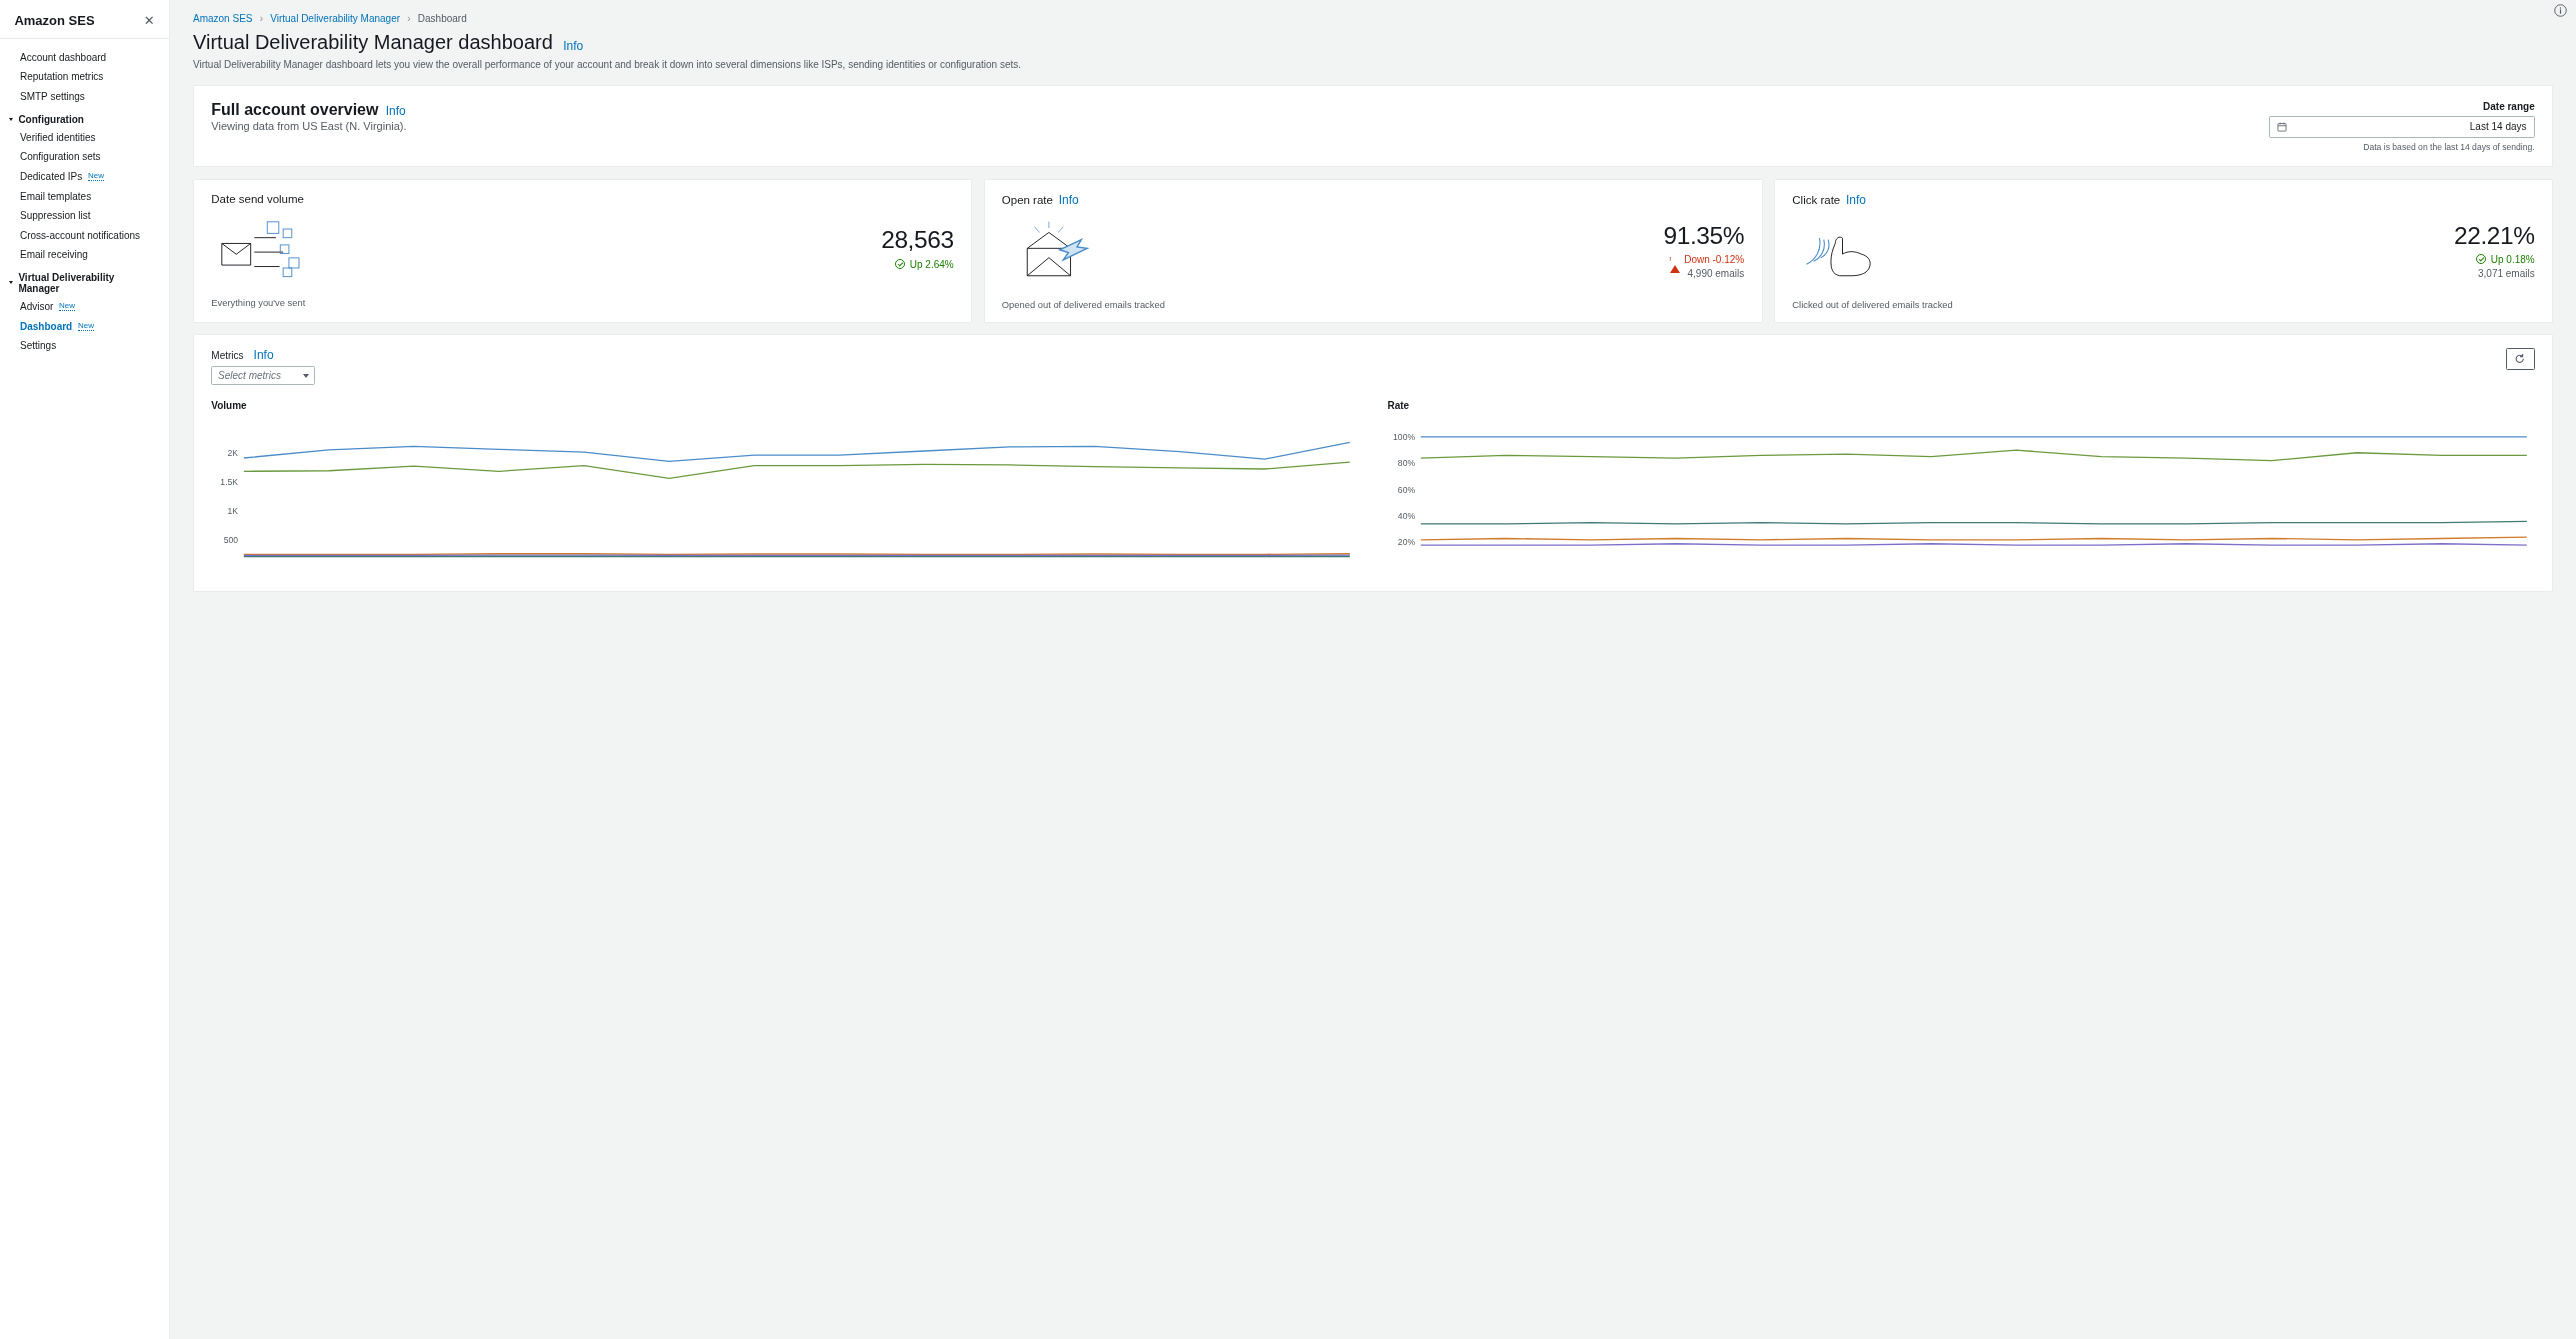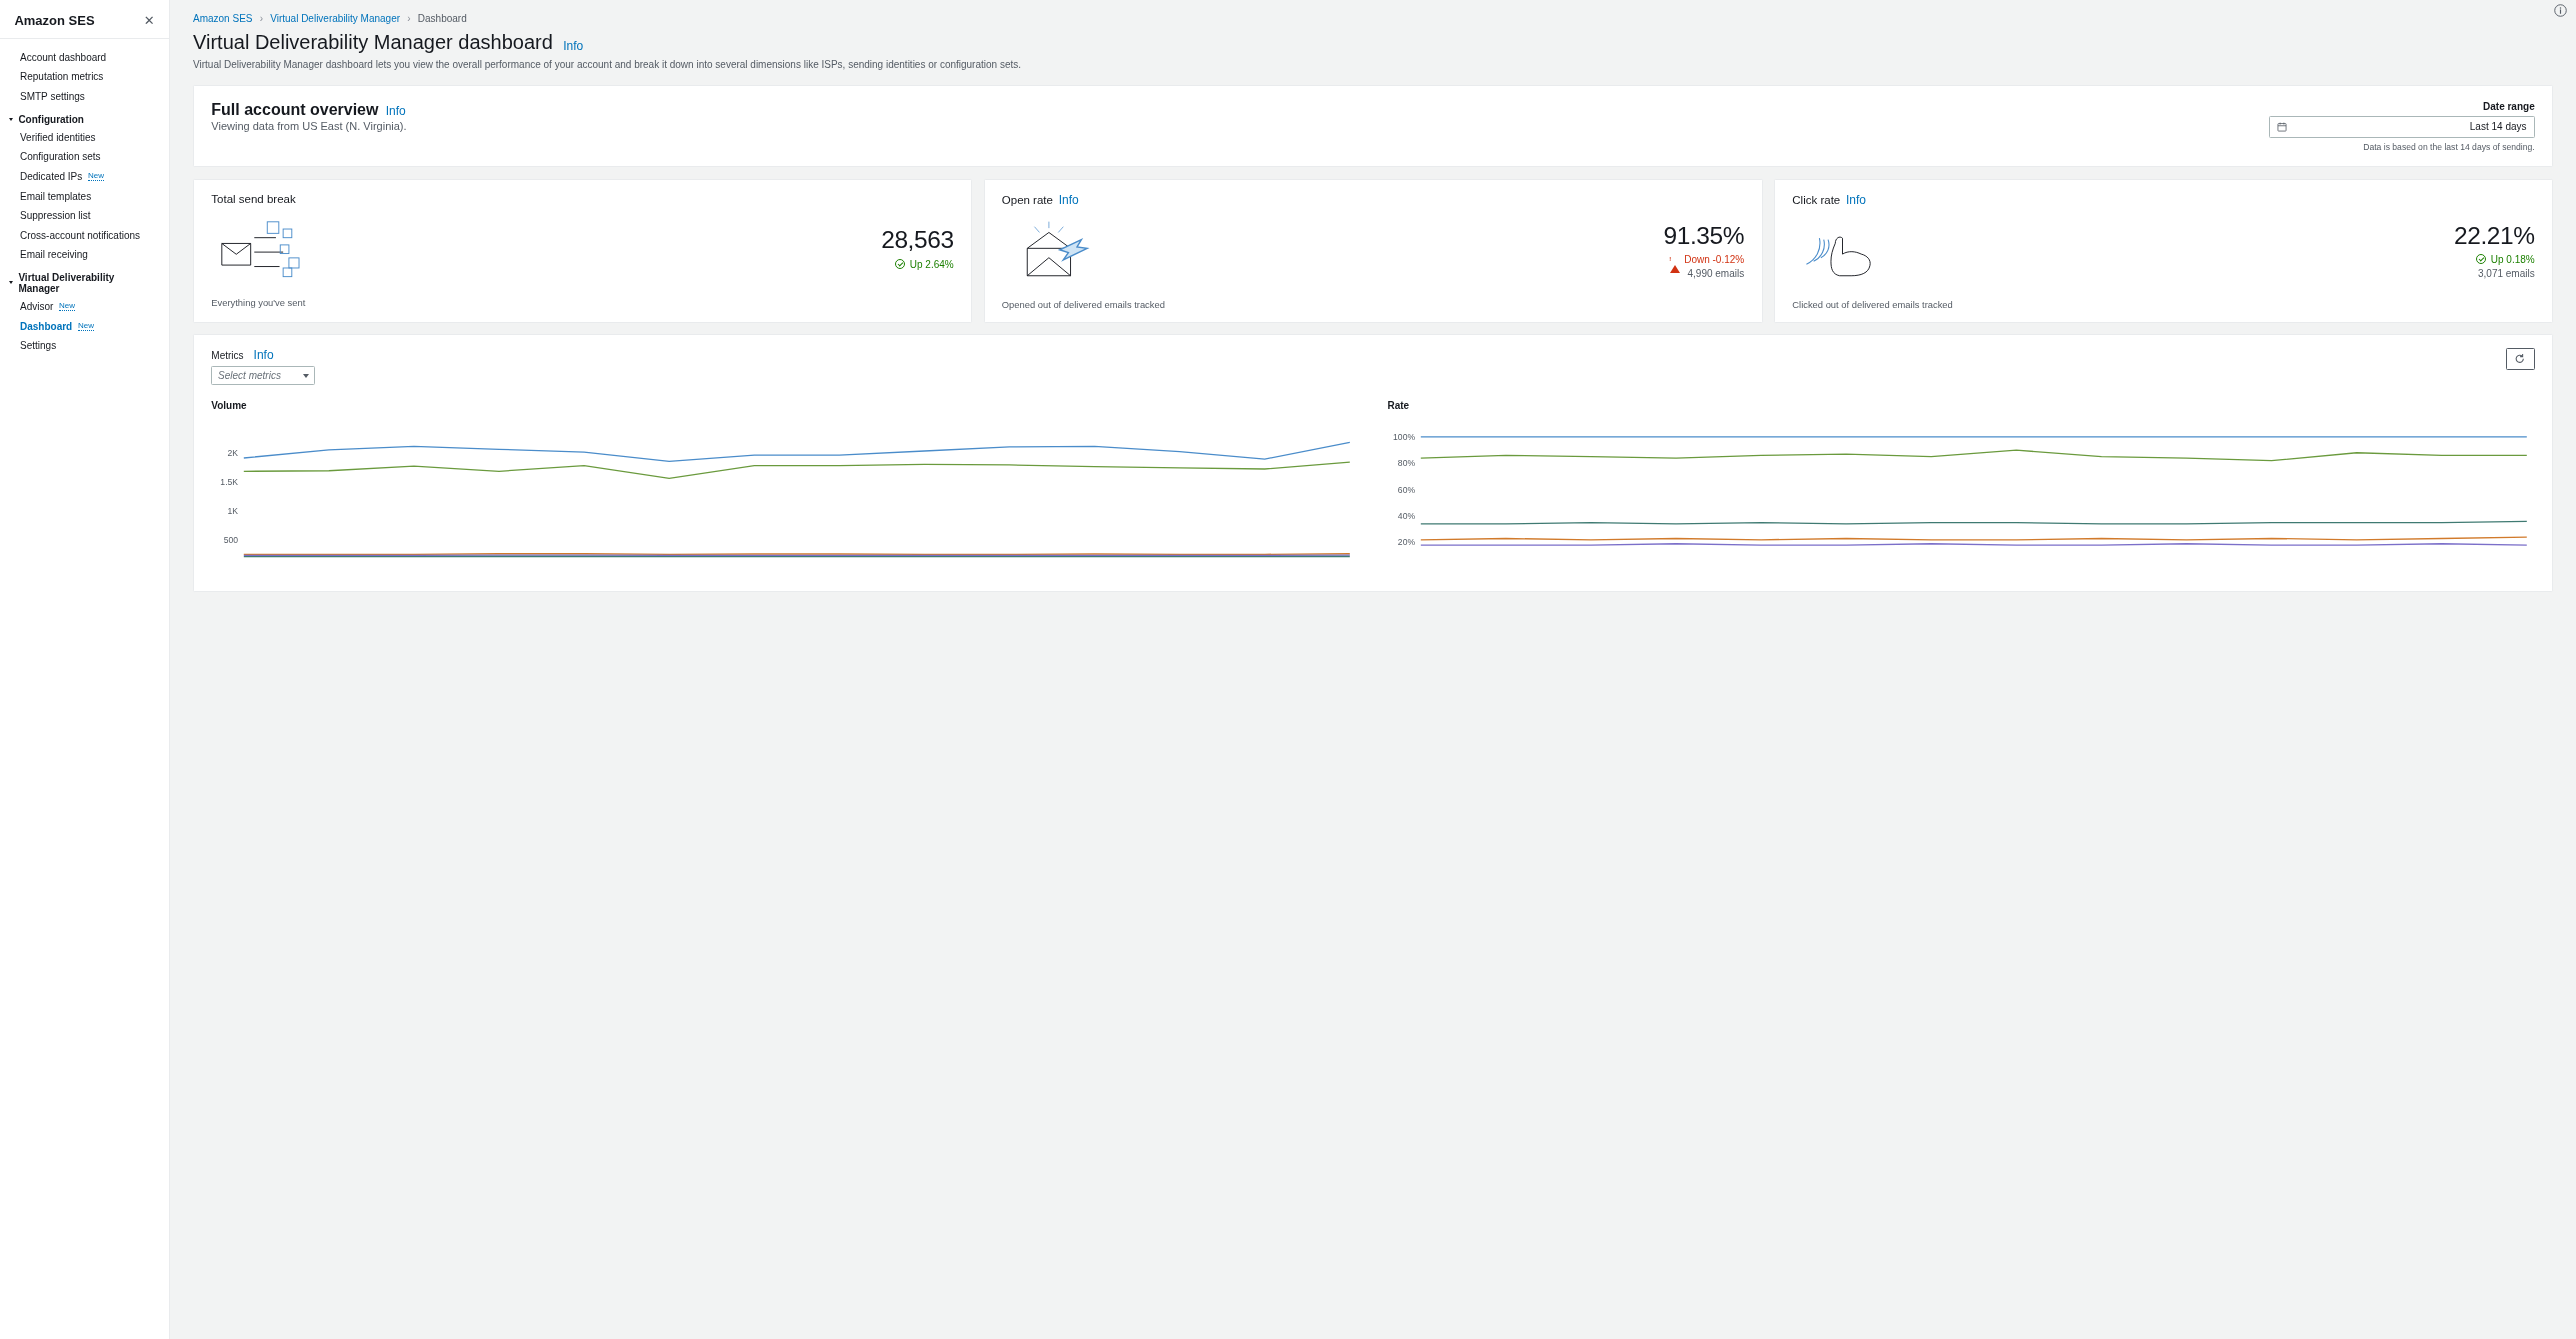--- a/index.html
+++ b/index.html
@@ -211,21 +211,21 @@
           <span style="flex:1">Last 14 days</span>
         </div>
         <div class="dr-hint">Data is based on the last 14 days of sending.</div>
       </div>
     </section>
 
     <div class="stats-row">
 
       <div class="panel stat-card">
         <div class="stat-title">
-          <span>Total send break</span>
+          <span>Date send volume</span>
         </div>
         <div class="stat-body">
           <svg class="stat-icon" viewBox="0 0 140 90">
             <g stroke="#16191f" stroke-width="1.3" fill="none">
               <path d="M15 38 L55 38 L55 68 L15 68 Z"></path>
               <path d="M15 38 L35 53 L55 38"></path>
               <line x1="60" y1="30" x2="90" y2="30"></line>
               <line x1="60" y1="50" x2="100" y2="50"></line>
               <line x1="60" y1="70" x2="95" y2="70"></line>
             </g>

